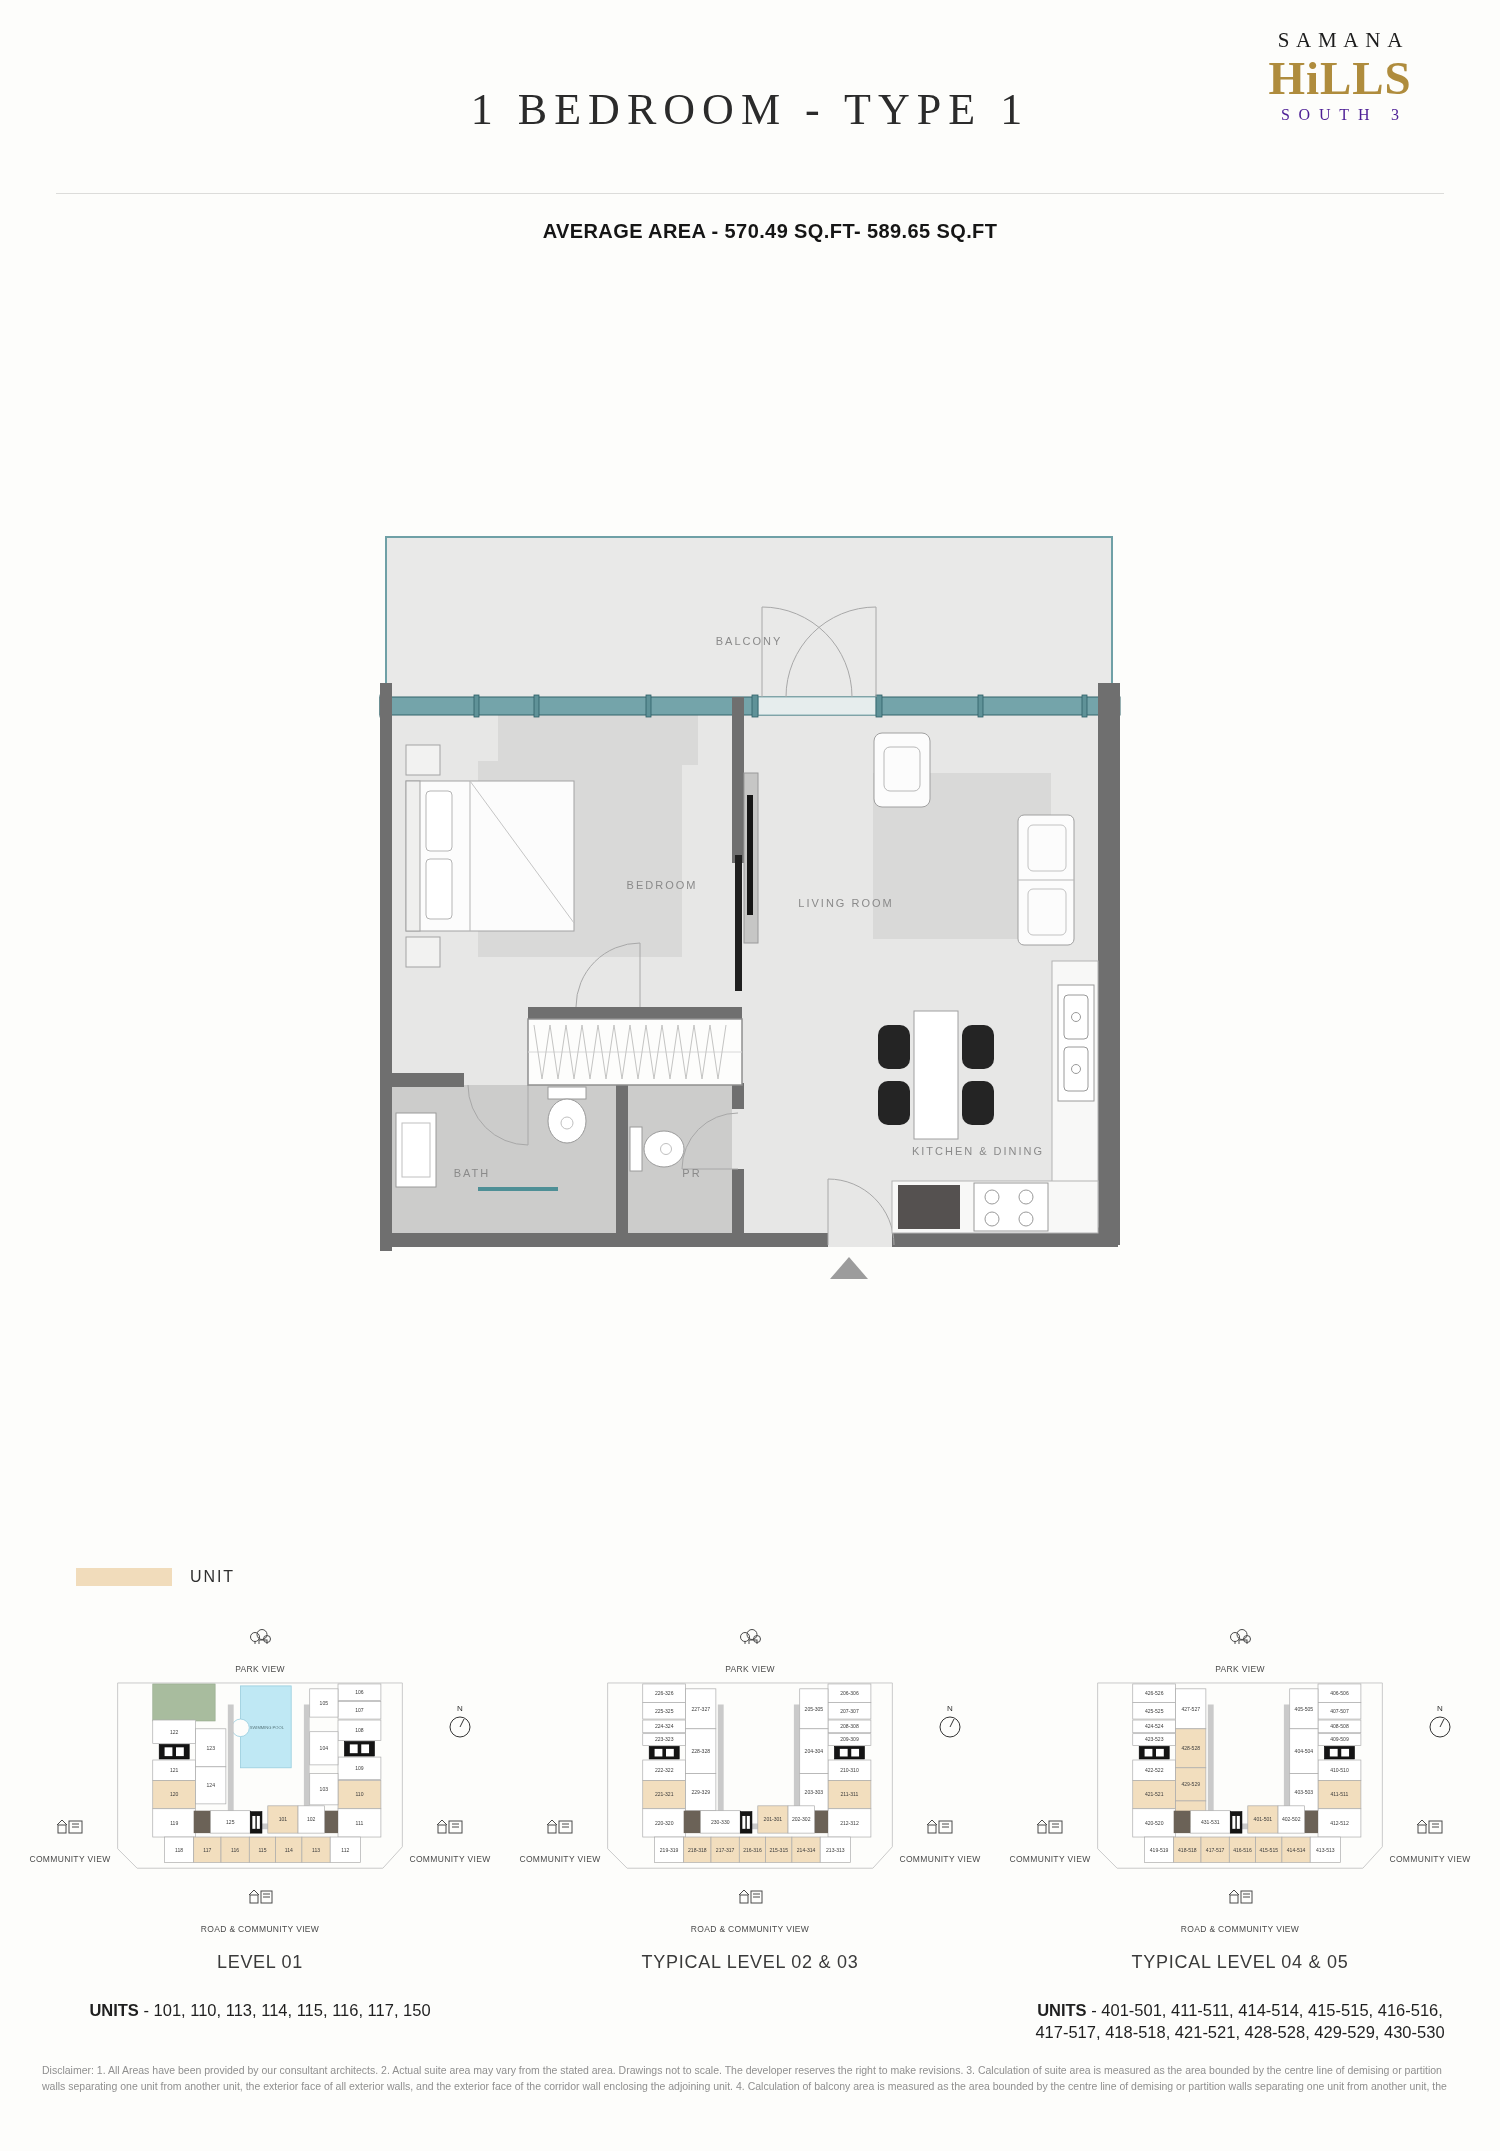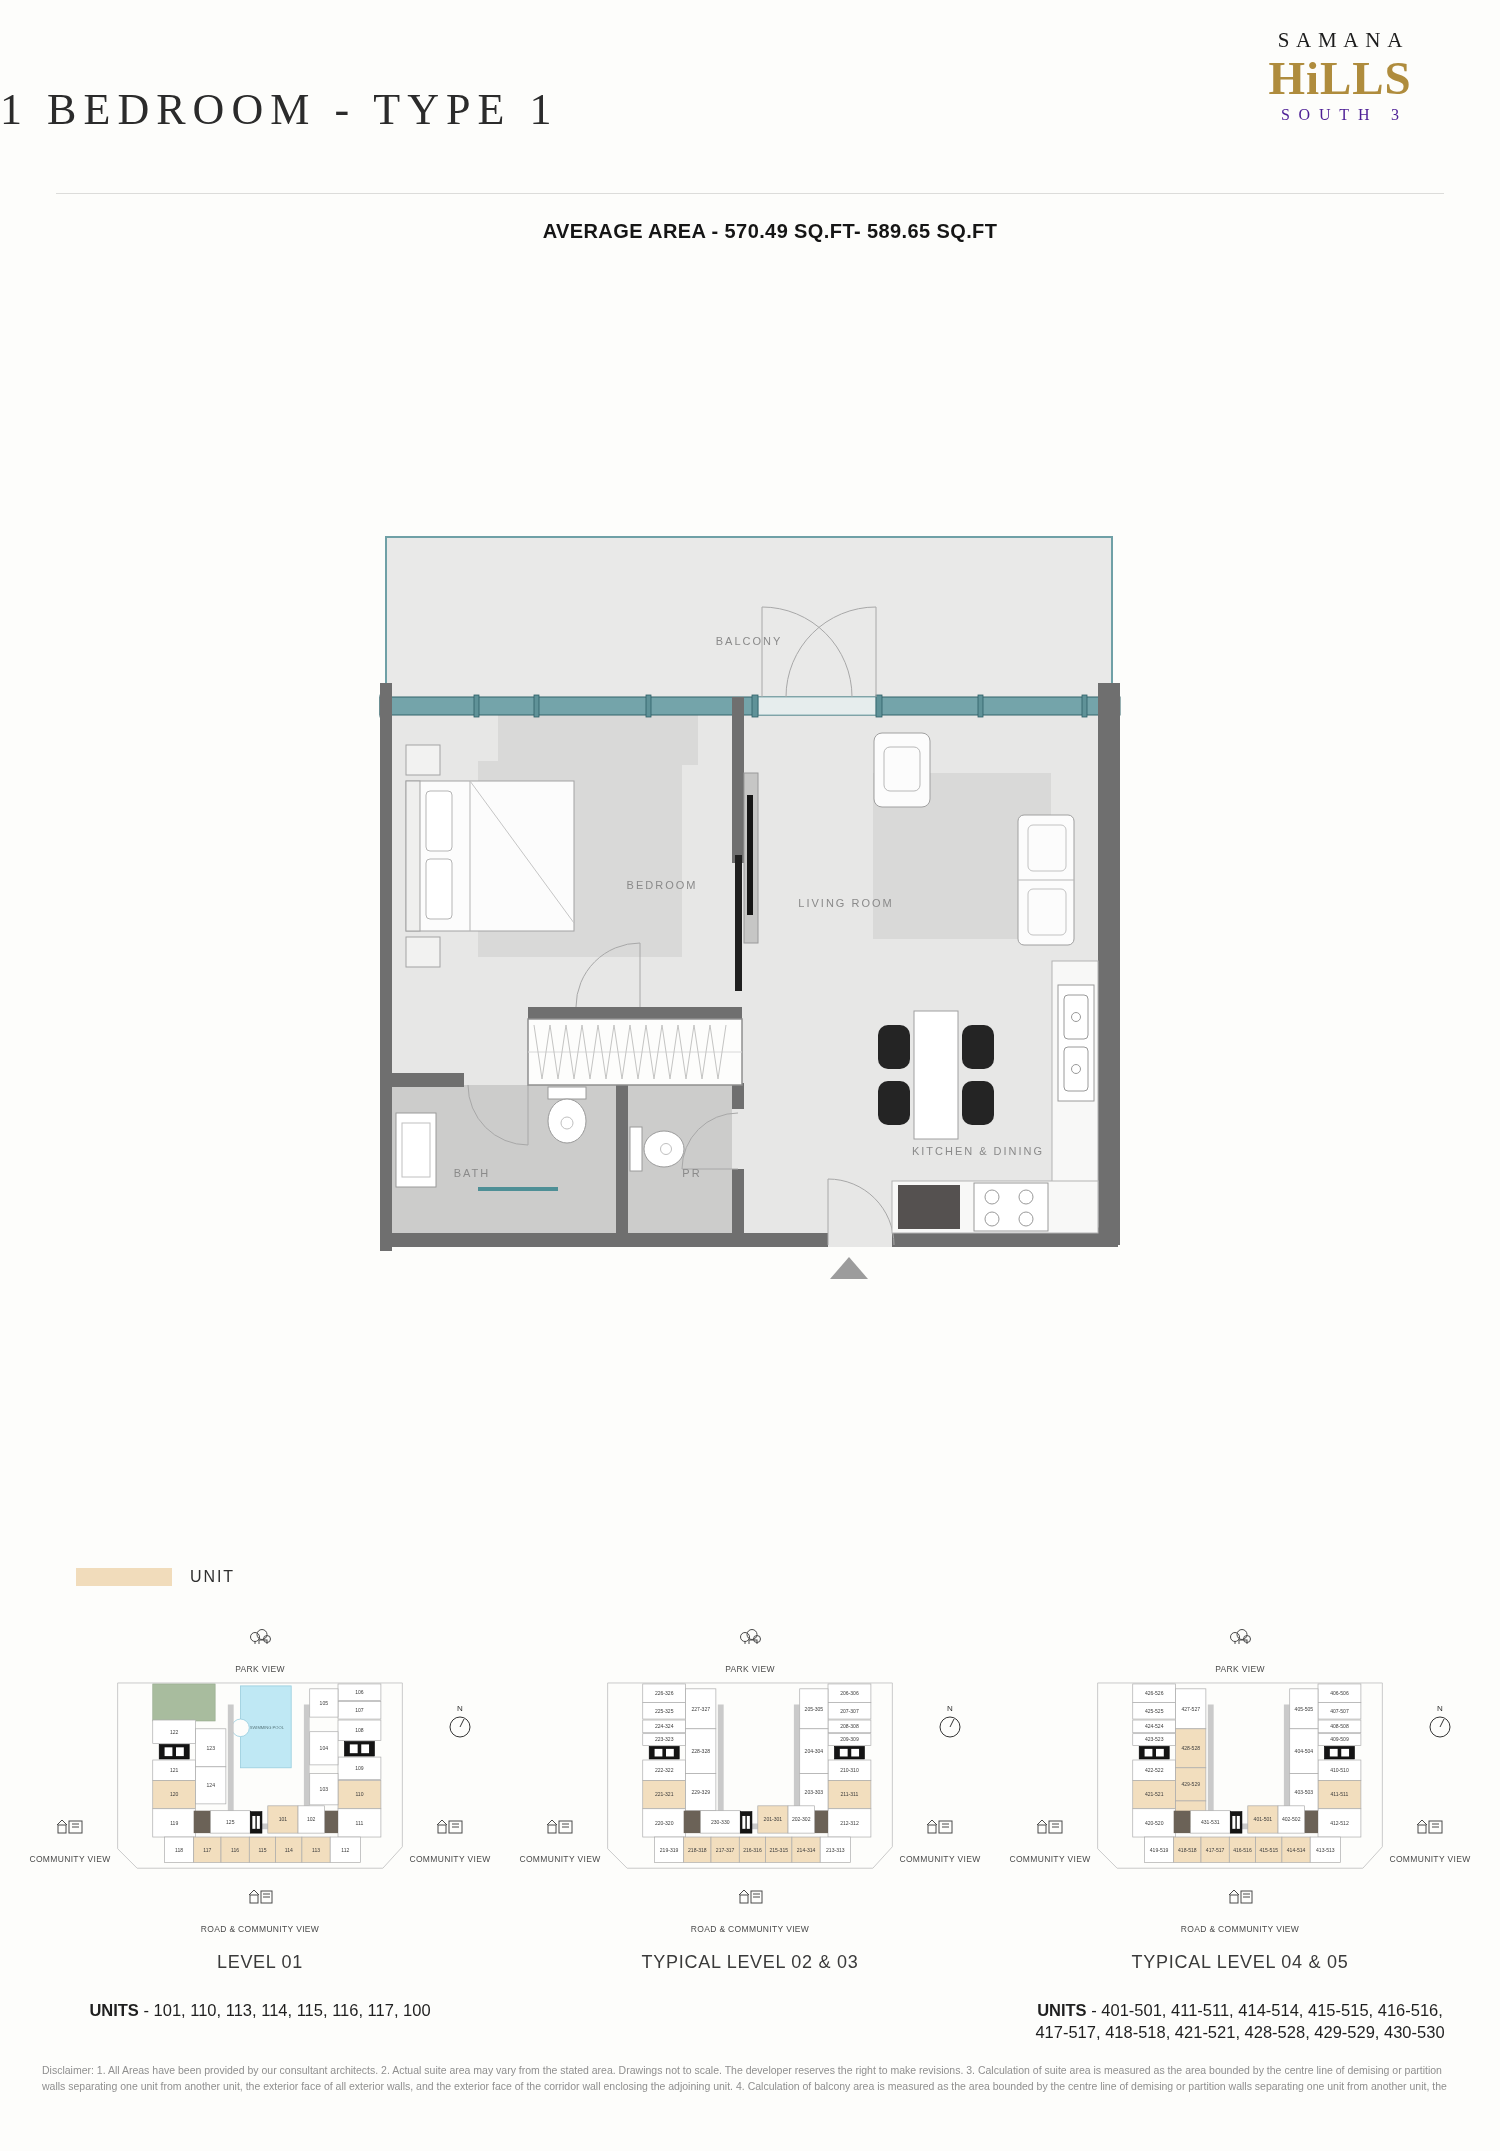--- a/index.html
+++ b/index.html
@@ -3,21 +3,21 @@
 <meta charset="utf-8">
 <style>
   html,body{margin:0;padding:0;background:#FDFDFB;}
   #page{position:relative;width:1500px;height:2098px;background:#FDFDFB;overflow:hidden;
         font-family:"Liberation Sans",sans-serif;color:#222;}
   
   .logo{position:absolute;top:30px;right:70px;width:180px;text-align:center;line-height:1;}
   .logo-1{font-family:"Liberation Serif",serif;font-size:21px;letter-spacing:.32em;color:#1d1d1d;margin-left:.32em;}
   .logo-2{font-family:"Liberation Serif",serif;font-size:47px;font-weight:700;color:#AF8C3D;letter-spacing:.02em;margin-top:4px;}
   .logo-3{font-family:"Liberation Serif",serif;font-size:16px;letter-spacing:.55em;color:#4c1d95;margin-top:5px;margin-left:.55em;text-align:center;}
-  .page-title{position:absolute;top:84px;left:0;width:100%;
+  .page-title{position:absolute;top:84px;left:0;width:100%;text-align:center;
         font-family:"Liberation Serif",serif;font-weight:400;font-size:44px;letter-spacing:.16em;color:#2b2b2b;}
   .rule{position:absolute;top:193px;left:56px;width:1388px;height:1px;background:#DCDCDA;}
   .avg-area{position:absolute;top:220px;left:0;width:100%;text-align:center;
         font-size:20px;font-weight:700;letter-spacing:.02em;color:#151515;padding-left:20px;}
   
   .fp{position:absolute;left:378px;top:533px;width:744px;height:748px;}
   .fp text{font-family:"Liberation Sans",sans-serif;fill:#8A8A8A;letter-spacing:2px;}
   
   .legend{position:absolute;left:76px;top:1568px;display:flex;align-items:center;}
   .legend-swatch{width:96px;height:18px;}
@@ -313,21 +313,21 @@
       <svg width="30" height="18" class="ic">
           <polyline points="4,9 9,4 14,9"></polyline>
           <rect x="5" y="9" width="8" height="8"></rect>
           <rect x="16" y="5" width="11" height="12"></rect>
           <line x1="18" y1="8" x2="25" y2="8"></line>
           <line x1="18" y1="11" x2="25" y2="11"></line>
         </svg>
       <div class="kp-view-label">ROAD &amp; COMMUNITY VIEW</div>
     </div>
     <div class="kp-caption">LEVEL 01</div>
-    <div class="kp-units"><span class="u-b">UNITS</span><span> - 101, 110, 113, 114, 115, 116, 117, 100</span></div>
+    <div class="kp-units"><span class="u-b">UNITS</span><span> - 101, 110, 113, 114, 115, 116, 117, 150</span></div>
   </div>
 
   <div class="kp" style="left:515px">
     <div class="kp-park">
       <svg width="28" height="20" class="ic">
           <circle cx="9" cy="9" r="4.5"></circle>
           <circle cx="16" cy="6.5" r="5"></circle>
           <circle cx="21" cy="11" r="3.5"></circle>
           <rect x="13" y="12" width="8" height="6"></rect>
           <line x1="9" y1="13" x2="9" y2="18"></line>

